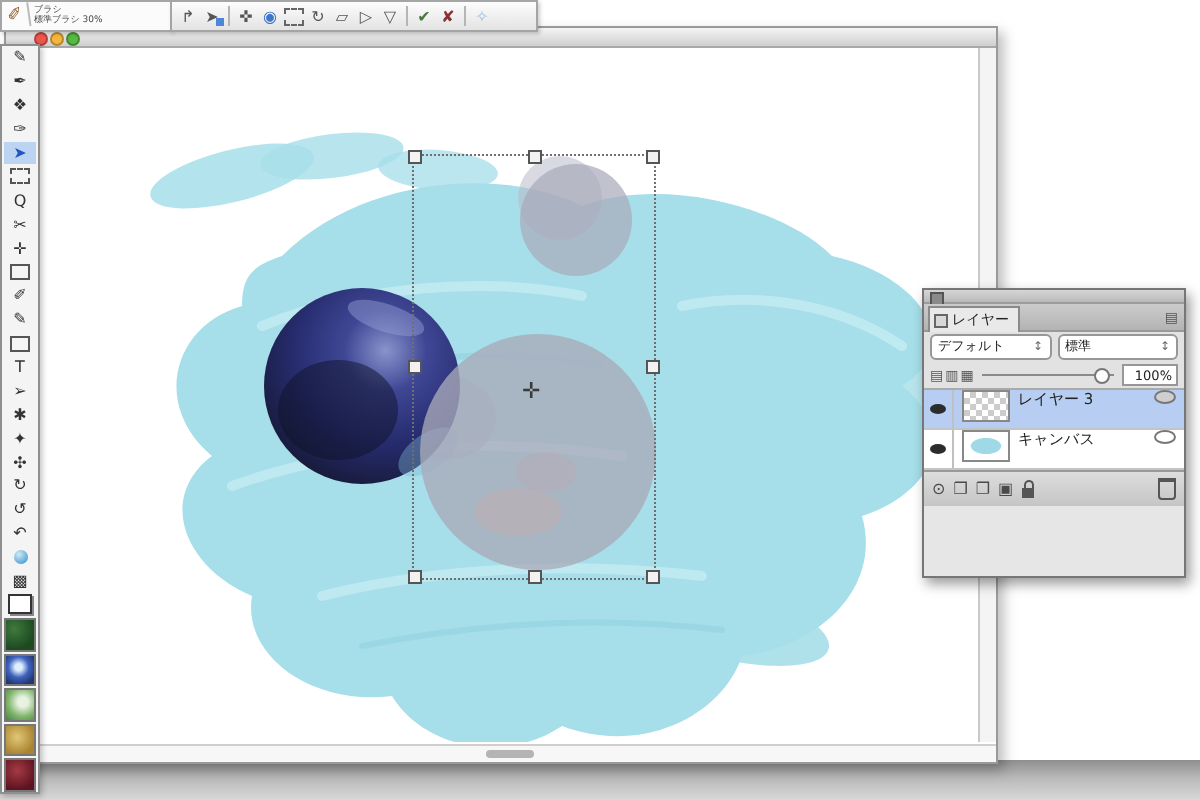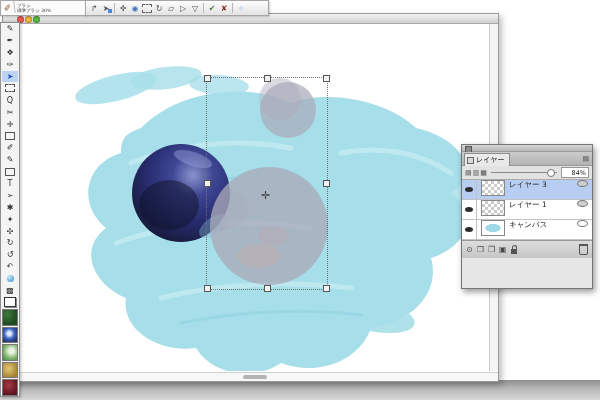--- a/index.html
+++ b/index.html
@@ -260,50 +260,52 @@
   <div class="lp-micro">
     <span class="lp-close"></span>
   </div>
   <div class="lp-tabs">
     <span class="lp-tab">
       <span class="tab-close"></span>
       <span>レイヤー</span>
     </span>
     <span class="lp-menu">▤</span>
   </div>
+  <div class="lp-combos">
+    <span class="combo">
+      <span>デフォルト</span>
+      <span class="arr">↕</span>
+    </span>
+    <span class="combo">
+      <span>標準</span>
+      <span class="arr">↕</span>
+    </span>
+  </div>
   <div class="lp-opacity">
     <span class="op-ic">▤</span>
     <span class="op-ic">▥</span>
     <span class="op-ic">▦</span>
     <span class="op-slider">
       <span class="op-knob"></span>
     </span>
-    <span class="op-val">84%</span>
+    <span class="op-val">100%</span>
   </div>
   <div class="lp-list">
     <div class="lrow on">
       <span class="eye-cell">
           <span class="eye"></span>
         </span>
       <span class="lthumb"></span>
       <span class="lname">レイヤー 3</span>
       <span class="pen-ind"></span>
     </div>
     <div class="lrow">
       <span class="eye-cell">
           <span class="eye"></span>
         </span>
-      <span class="lthumb"></span>
-      <span class="lname">レイヤー 1</span>
-      <span class="pen-ind"></span>
-    </div>
-    <div class="lrow">
-      <span class="eye-cell">
-          <span class="eye"></span>
-        </span>
       <span class="lthumb paint"></span>
       <span class="lname">キャンバス</span>
       <span class="pen-ind off"></span>
     </div>
   </div>
   <div class="lp-bottom">
     <span class="bt-ic">⊙</span>
     <span class="bt-ic">❒</span>
     <span class="bt-ic">❐</span>
     <span class="bt-ic">▣</span>

